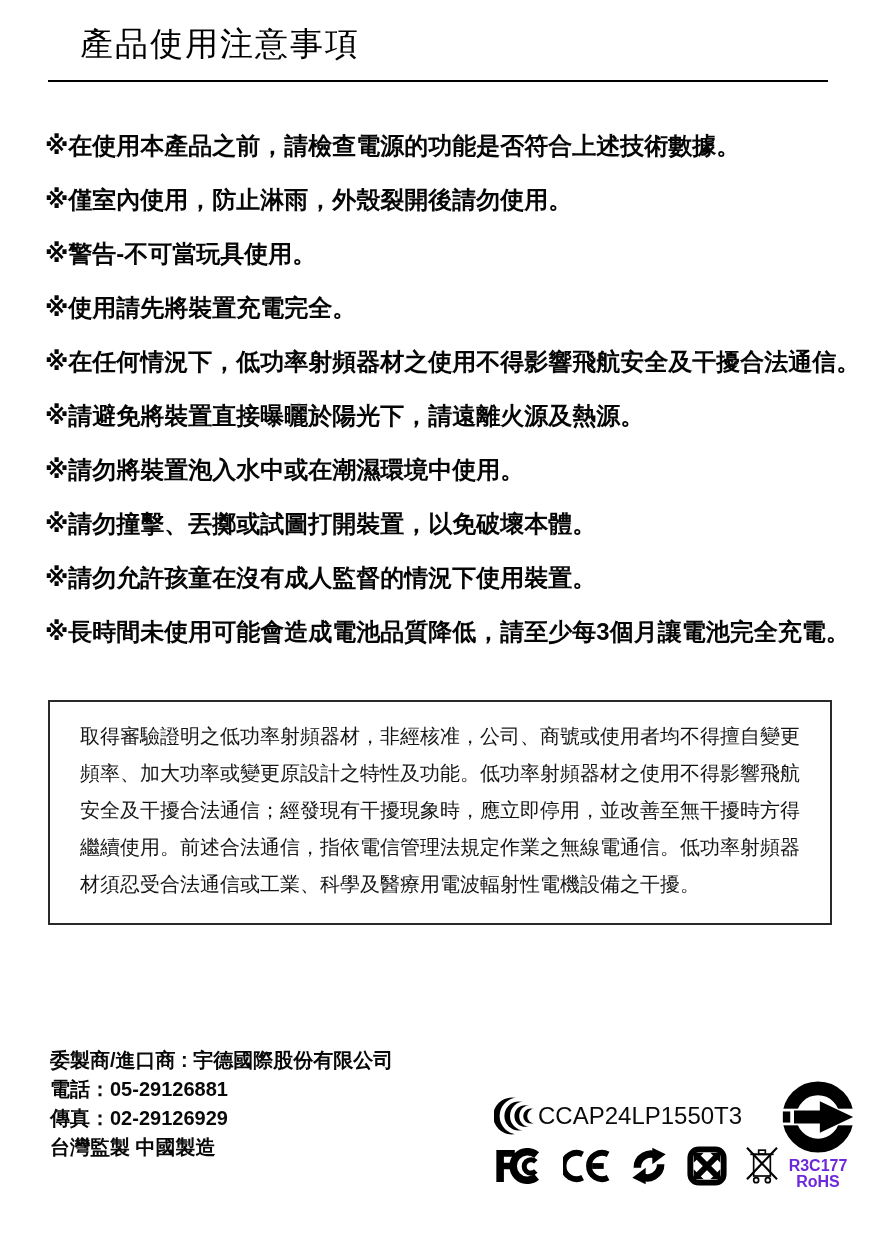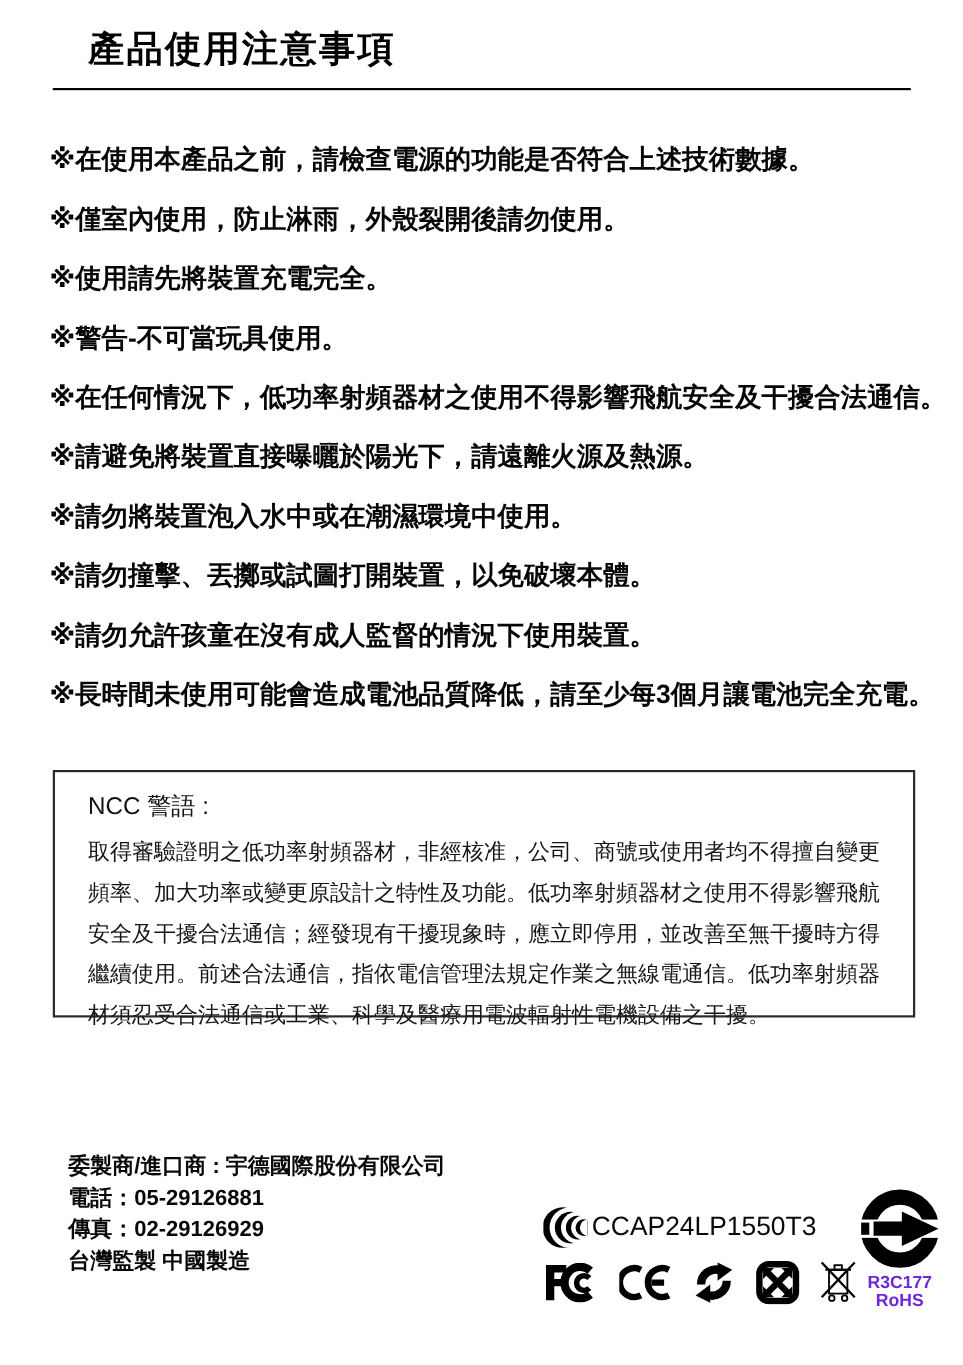--- a/index.html
+++ b/index.html
@@ -7,21 +7,21 @@
     width:875px;height:1241px;
     font-family:"Liberation Sans","DejaVu Sans",sans-serif;
     color:#000;
     -webkit-font-smoothing:antialiased;
   }
   .page{position:relative;width:875px;height:1241px;background:#fff;overflow:hidden;}
 
   
   .title{
     position:absolute;left:80px;top:22px;
-    font-size:33px;font-weight:bold;letter-spacing:2px;
+    font-size:33px;font-weight:normal;letter-spacing:2px;
     white-space:nowrap;
   }
   .title-rule{
     position:absolute;left:48px;top:80px;width:780px;height:2px;
     background:#000;
   }
 
   
   .notices{position:absolute;left:45px;top:119px;width:822px;}
   .notice{
@@ -40,21 +40,21 @@
     font-size:22px;font-weight:500;margin:0 0 9px 0;color:#111;
   }
   .ncc-body{
     font-size:20px;font-weight:400;line-height:37px;
     text-align:justify;margin:0;color:#151515;
   }
 
   
   .footer-text{
     position:absolute;left:50px;top:1046px;
-    font-size:20px;font-weight:600;line-height:29px;color:#090909;margin-left:12px;
+    font-size:20px;font-weight:600;line-height:29px;color:#090909;
   }
   .footer-line{white-space:nowrap;}
 
   
   .cert-row1{
     position:absolute;left:494px;top:1094px;
     display:flex;align-items:center;gap:4px;
   }
   .ncc-id{
     font-size:24px;font-weight:400;letter-spacing:0px;color:#0a0a0a;
@@ -78,32 +78,31 @@
 <body>
 
 <div class="page">
 
   <div class="title">產品使用注意事項</div>
   <div class="title-rule"></div>
 
   <div class="notices">
     <div class="notice">※在使用本產品之前，請檢查電源的功能是否符合上述技術數據。</div>
     <div class="notice">※僅室內使用，防止淋雨，外殼裂開後請勿使用。</div>
+    <div class="notice">※警告-不可當玩具使用。</div>
     <div class="notice">※使用請先將裝置充電完全。</div>
-    <div class="notice">※警告-不可當玩具使用。</div>
     <div class="notice">※在任何情況下，低功率射頻器材之使用不得影響飛航安全及干擾合法通信。</div>
     <div class="notice">※請避免將裝置直接曝曬於陽光下，請遠離火源及熱源。</div>
     <div class="notice">※請勿將裝置泡入水中或在潮濕環境中使用。</div>
     <div class="notice">※請勿撞擊、丟擲或試圖打開裝置，以免破壞本體。</div>
     <div class="notice">※請勿允許孩童在沒有成人監督的情況下使用裝置。</div>
     <div class="notice">※長時間未使用可能會造成電池品質降低，請至少每3個月讓電池完全充電。</div>
   </div>
 
   <div class="ncc-box">
-    <p class="ncc-heading">NCC 警語 :</p>
     <p class="ncc-body">取得審驗證明之低功率射頻器材，非經核准，公司、商號或使用者均不得擅自變更頻率、加大功率或變更原設計之特性及功能。低功率射頻器材之使用不得影響飛航安全及干擾合法通信；經發現有干擾現象時，應立即停用，並改善至無干擾時方得繼續使用。前述合法通信，指依電信管理法規定作業之無線電通信。低功率射頻器材須忍受合法通信或工業、科學及醫療用電波輻射性電機設備之干擾。</p>
   </div>
 
   <div class="footer-text">
     <div class="footer-line">委製商/進口商 : 宇德國際股份有限公司</div>
     <div class="footer-line">電話：05-29126881</div>
     <div class="footer-line">傳真：02-29126929</div>
     <div class="footer-line">台灣監製 中國製造</div>
   </div>
 

